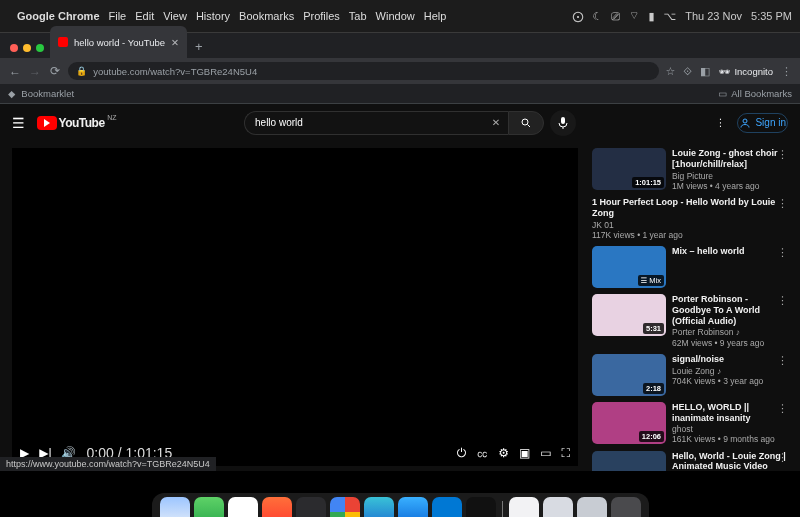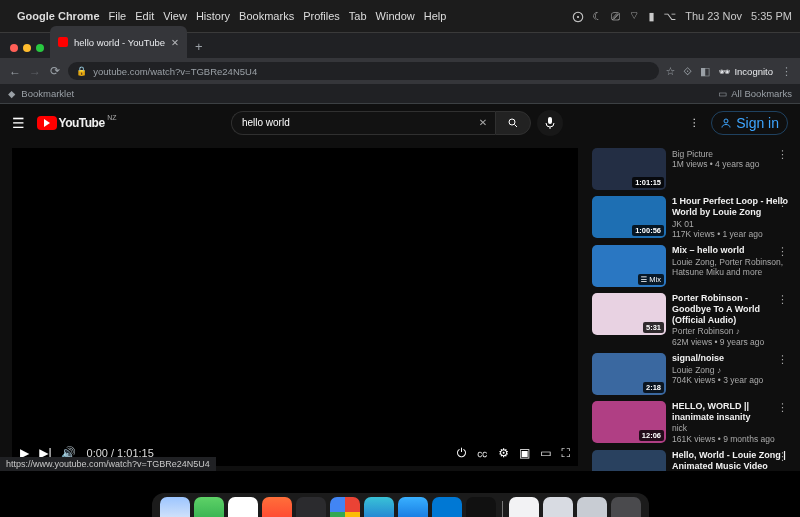--- a/index.html
+++ b/index.html
@@ -127,42 +127,42 @@
     height:24px; width:36px; border-radius: 0 14px 14px 0;
     display:flex; align-items:center; justify-content:center;
   }
   .voice {
     width:26px; height:26px; border-radius:50%; background:#181818;
     display:flex; align-items:center; justify-content:center; margin-left:6px;
   }
   .yt-header-right { display:flex; align-items:center; gap:12px; }
   .signin {
     border:1px solid #3ea6ff55; color:#3ea6ff; border-radius:12px;
-    padding: 3px 8px; font-size:14px; display:flex; align-items:center; gap:4px;
+    padding: 3px 1px; font-size:10px; display:flex; align-items:center; gap:4px;
   }
 
   
   .yt-body {
     display:flex; gap:14px; padding: 6px 12px 0 12px;
     height: calc(100% - 38px);
     overflow:hidden;
   }
   .main { flex:1; display:flex; flex-direction:column; }
   .player {
     background:#000; width:100%; aspect-ratio: 16/9;
     position:relative;
   }
   .player-controls {
     position:absolute; bottom:0; left:0; right:0;
     height:26px; display:flex; align-items:center; justify-content:space-between;
     padding: 0 8px; color:#fff; font-size:10px;
   }
   .player-controls .group { display:flex; align-items:center; gap:10px; }
   .pc-ico { font-size:12px; }
-  .timecode { font-size:11px; color:#ddd;}
+  .timecode { font-size:14px; color:#ddd;}
 
   
   .sidebar { width:196px; display:flex; flex-direction:column; gap:6px; overflow:hidden;}
   .rec {
     display:flex; gap:6px;
     position:relative;
   }
   .thumb {
     width:74px; height:42px; border-radius:5px; background:#24314a;
     position:relative; flex-shrink:0;
@@ -341,43 +341,40 @@
       </div>
 
     </div>
 
     <div class="sidebar" id="recs">
         <div class="rec">
     <div class="thumb" style="background:#232e44">
             <div class="dur">1:01:15</div>
           </div>
     <div class="rec-txt">
+      <div class="rec-title">Louie Zong - ghost choir [1hour/chill/relax]</div>
       <div class="rec-ch">Big Picture</div>
       <div class="rec-meta">1M views • 4 years ago</div>
     </div>
     <div class="kebab">⋮</div>
         </div>
         <div class="rec">
-    <div class="thumb" style="background:#1e6fb3">
-            <div class="dur">1:00:56</div>
-          </div>
     <div class="rec-txt">
       <div class="rec-title">1 Hour Perfect Loop - Hello World by Louie Zong</div>
       <div class="rec-ch">JK 01</div>
       <div class="rec-meta">117K views • 1 year ago</div>
     </div>
     <div class="kebab">⋮</div>
         </div>
         <div class="rec">
     <div class="thumb" style="background:#2a77c2">
             <div class="mixbadge">☰ Mix</div>
           </div>
     <div class="rec-txt">
       <div class="rec-title">Mix – hello world</div>
-      <div class="rec-ch">Louie Zong, Porter Robinson, Hatsune Miku and more</div>
 
     </div>
     <div class="kebab">⋮</div>
         </div>
         <div class="rec">
     <div class="thumb" style="background:#e8d2e2">
             <div class="dur">5:31</div>
           </div>
     <div class="rec-txt">
       <div class="rec-title">Porter Robinson - Goodbye To A World (Official Audio)</div>
@@ -396,21 +393,21 @@
       <div class="rec-meta">704K views • 3 year ago</div>
     </div>
     <div class="kebab">⋮</div>
         </div>
         <div class="rec">
     <div class="thumb" style="background:#b03f84">
             <div class="dur">12:06</div>
           </div>
     <div class="rec-txt">
       <div class="rec-title">HELLO, WORLD || inanimate insanity</div>
-      <div class="rec-ch">nick</div>
+      <div class="rec-ch">ghost</div>
       <div class="rec-meta">161K views • 9 months ago</div>
     </div>
     <div class="kebab">⋮</div>
         </div>
         <div class="rec">
     <div class="thumb" style="background:#29415f"></div>
     <div class="rec-txt">
       <div class="rec-title">Hello, World - Louie Zong | Animated Music Video</div>
 
     </div>

